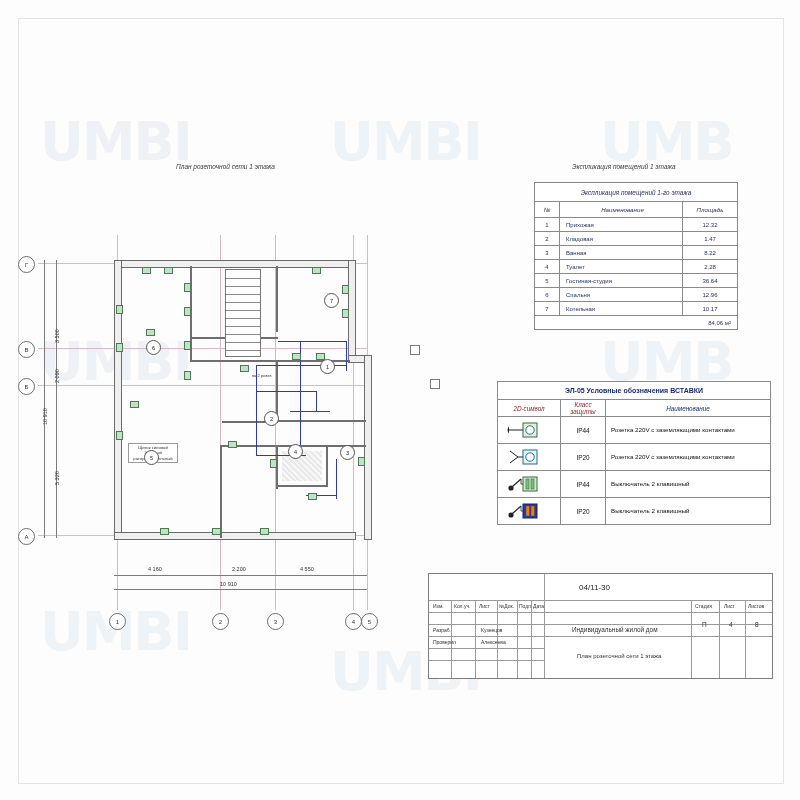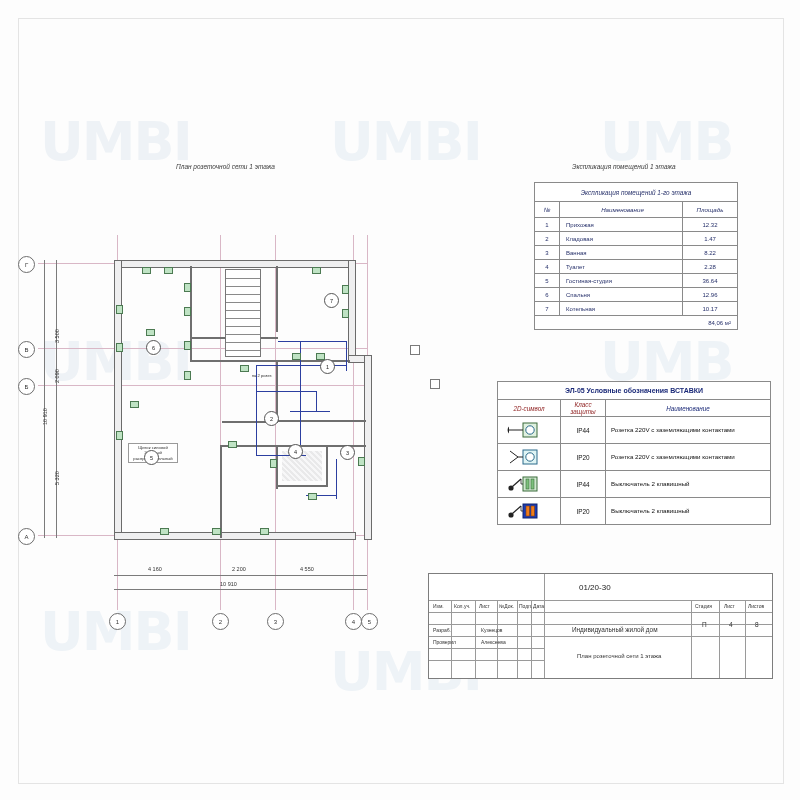--- a/index.html
+++ b/index.html
@@ -257,21 +257,21 @@
     <div class="vline" style="left:46px;top:26px;"></div>
     <div class="vline" style="left:68px;top:26px;"></div>
     <div class="vline" style="left:88px;top:26px;"></div>
     <div class="vline" style="left:102px;top:26px;"></div>
     <div class="vline" style="left:115px;top:0;"></div>
     <div class="vline" style="left:262px;top:26px;"></div>
     <div class="vline" style="left:290px;top:26px;"></div>
     <div class="vline" style="left:316px;top:26px;"></div>
     <div class="hline" style="top:38px;left:262px;right:0;"></div>
 
-    <div class="stamp-code" style="left:150px;top:9px;">01/20-30</div>
+    <div class="stamp-code" style="left:150px;top:9px;">04/11-30</div>
 
     <div class="stamp-t" style="left:4px;top:29px;">Изм.</div>
     <div class="stamp-t" style="left:25px;top:29px;">Кол.уч.</div>
     <div class="stamp-t" style="left:50px;top:29px;">Лист</div>
     <div class="stamp-t" style="left:70px;top:29px;">№Док.</div>
     <div class="stamp-t" style="left:90px;top:29px;">Подп.</div>
     <div class="stamp-t" style="left:104px;top:29px;">Дата</div>
 
     <div class="stamp-t" style="left:4px;top:53px;">Разраб.</div>
     <div class="stamp-t" style="left:52px;top:53px;">Кузнецов</div>

